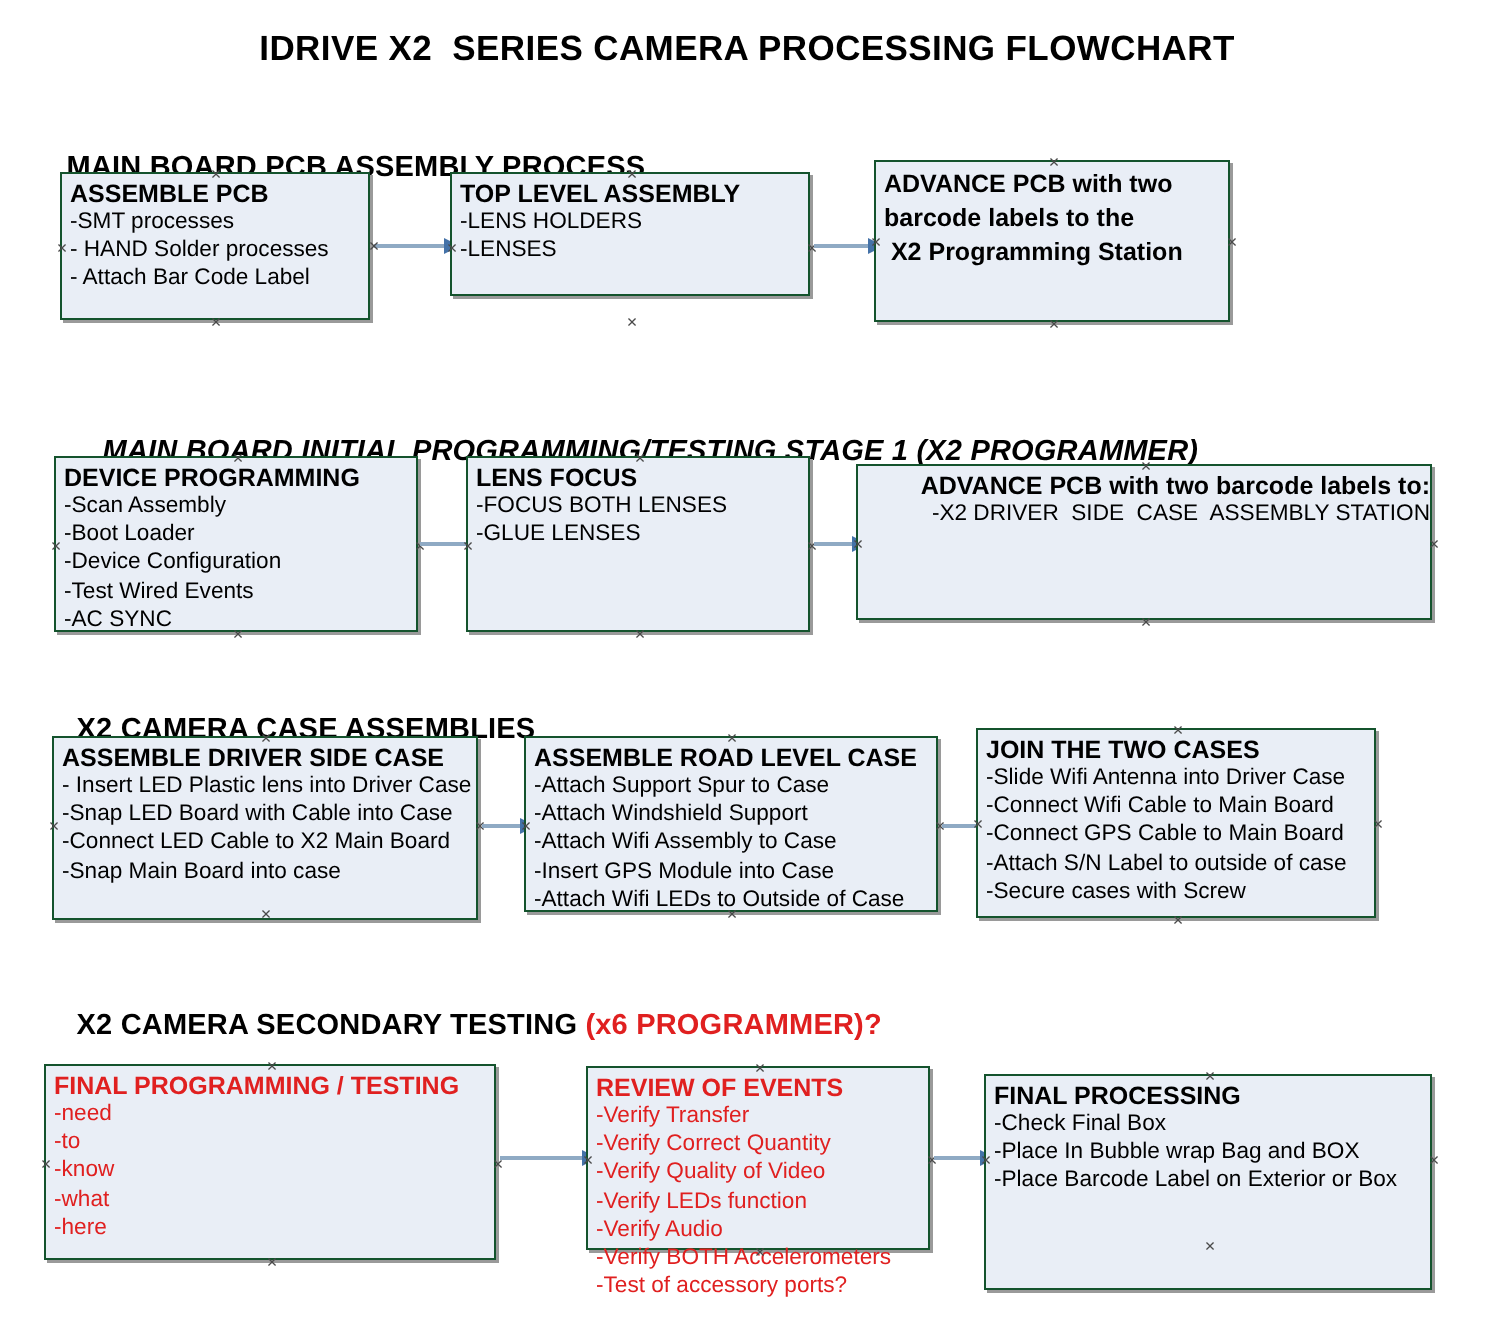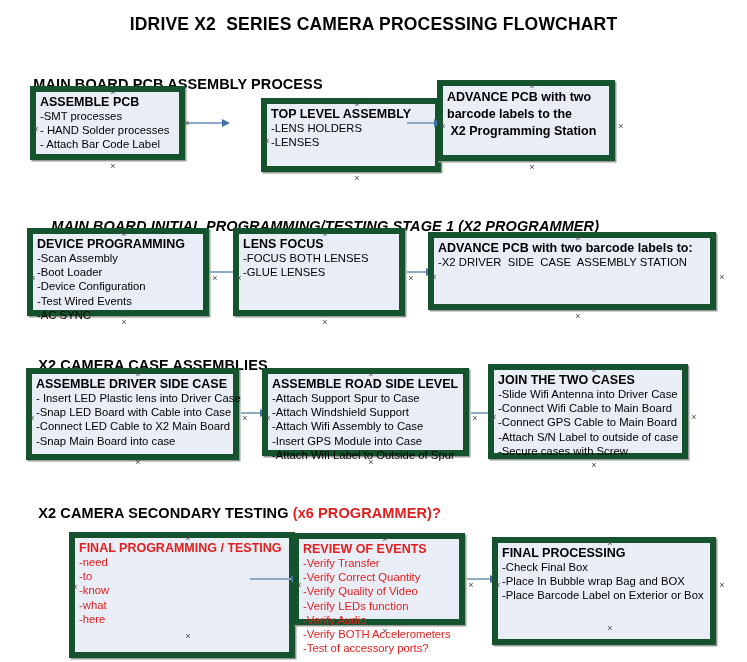--- a/index.html
+++ b/index.html
@@ -38,21 +38,21 @@
     letter-spacing: 0.1px;
   }
   .section-heading .red-suffix {
     color: #E02020;
   }
 
   
   .proc-box {
     position: absolute;
     background: #E9EEF6;
-    border: 6px solid #14532d;
+    border: 1px solid #14532d;
     box-sizing: border-box;
     box-shadow: 1.5px 1.5px 0 0 #9A9A9A;
     padding: 3px 0 18px 4px;
     overflow: visible;
   }
   .proc-box .box-title {
     font-size: 12.5px;
     font-weight: bold;
     line-height: 14px;
     white-space: pre;
@@ -125,21 +125,21 @@
   <span class="handle" style="left:77px; top:0px;"></span>
   <span class="handle" style="left:77px; top:74px;"></span>
   <span class="handle" style="left:0px; top:37px;"></span>
 </div>
 
 <div class="connector" style="left:187px; top:122px; width:36px;">
   <span class="arrow-head"></span>
 </div>
 <span class="handle" style="left:187px; top:123px;"></span>
 
-<div class="proc-box" style="left:225px; top:98px; width:180px; height:74px;margin-left:36px;">
+<div class="proc-box" style="left:225px; top:86px; width:180px; height:62px;">
   <span class="box-title">TOP LEVEL ASSEMBLY</span>
   <span class="box-line">-LENS HOLDERS</span>
   <span class="box-line">-LENSES</span>
   <span class="handle" style="left:90px; top:0px;"></span>
   <span class="handle" style="left:90px; top:74px;"></span>
   <span class="handle" style="left:0px; top:37px;"></span>
   <span class="handle" style="left:180px; top:37px;"></span>
 </div>
 
 <div class="connector" style="left:407px; top:122px; width:28px;">
@@ -184,21 +184,21 @@
   <span class="handle" style="left:86px; top:0px;"></span>
   <span class="handle" style="left:86px; top:88px;"></span>
   <span class="handle" style="left:0px; top:44px;"></span>
   <span class="handle" style="left:172px; top:44px;"></span>
 </div>
 
 <div class="connector" style="left:407px; top:271px; width:20px;">
   <span class="arrow-head"></span>
 </div>
 
-<div class="proc-box" style="left:428px; top:232px; width:288px; height:78px;">
+<div class="proc-box" style="left:428px; top:232px; width:288px; height:78px;text-align:right;">
   <span class="box-title">ADVANCE PCB with two barcode labels to:</span>
   <span class="box-line">-X2 DRIVER  SIDE  CASE  ASSEMBLY STATION</span>
   <span class="handle" style="left:144px; top:0px;"></span>
   <span class="handle" style="left:144px; top:78px;"></span>
   <span class="handle" style="left:0px; top:39px;"></span>
   <span class="handle" style="left:288px; top:39px;"></span>
 </div>
 
 <div class="section-heading" style="left:30px; top:341px;">
   <span>X2 CAMERA CASE ASSEMBLIES</span>
@@ -214,26 +214,26 @@
   <span class="handle" style="left:106px; top:88px;"></span>
   <span class="handle" style="left:0px; top:44px;"></span>
   <span class="handle" style="left:213px; top:44px;"></span>
 </div>
 
 <div class="connector" style="left:241px; top:412px; width:20px;">
   <span class="arrow-head"></span>
 </div>
 
 <div class="proc-box" style="left:262px; top:368px; width:207px; height:88px;">
-  <span class="box-title">ASSEMBLE ROAD SIDE LEVEL</span>
+  <span class="box-title">ASSEMBLE ROAD LEVEL CASE</span>
   <span class="box-line">-Attach Support Spur to Case</span>
   <span class="box-line">-Attach Windshield Support</span>
   <span class="box-line">-Attach Wifi Assembly to Case</span>
   <span class="box-line">-Insert GPS Module into Case</span>
-  <span class="box-line">-Attach Wifi Label to Outside of Spur</span>
+  <span class="box-line">-Attach Wifi LEDs to Outside of Case</span>
   <span class="handle" style="left:103px; top:0px;"></span>
   <span class="handle" style="left:103px; top:88px;"></span>
   <span class="handle" style="left:0px; top:44px;"></span>
   <span class="handle" style="left:207px; top:44px;"></span>
 </div>
 
 <div class="connector" style="left:471px; top:412px; width:18px;">
   <span class="arrow-head"></span>
 </div>
 
@@ -247,21 +247,21 @@
   <span class="handle" style="left:100px; top:0px;"></span>
   <span class="handle" style="left:100px; top:95px;"></span>
   <span class="handle" style="left:0px; top:47px;"></span>
   <span class="handle" style="left:200px; top:47px;"></span>
 </div>
 
 <div class="section-heading" style="left:30px; top:489px;">
   <span>X2 CAMERA SECONDARY TESTING </span><span class="red-suffix">(x6 PROGRAMMER)?</span>
 </div>
 
-<div class="proc-box red" style="left:22px; top:532px; width:226px; height:126px;margin-left:47px;">
+<div class="proc-box red" style="left:22px; top:532px; width:226px; height:98px;">
   <span class="box-title">FINAL PROGRAMMING / TESTING</span>
   <span class="box-line">-need</span>
   <span class="box-line">-to</span>
   <span class="box-line">-know</span>
   <span class="box-line">-what</span>
   <span class="box-line">-here</span>
   <span class="handle" style="left:113px; top:0px;"></span>
   <span class="handle" style="left:113px; top:98px;"></span>
   <span class="handle" style="left:0px; top:49px;"></span>
   <span class="handle" style="left:226px; top:49px;"></span>

